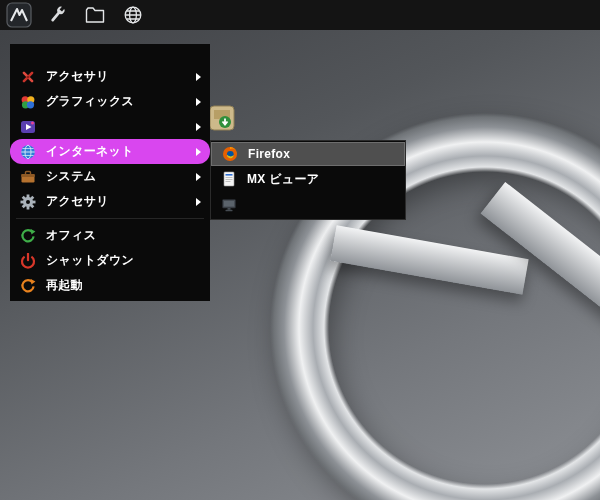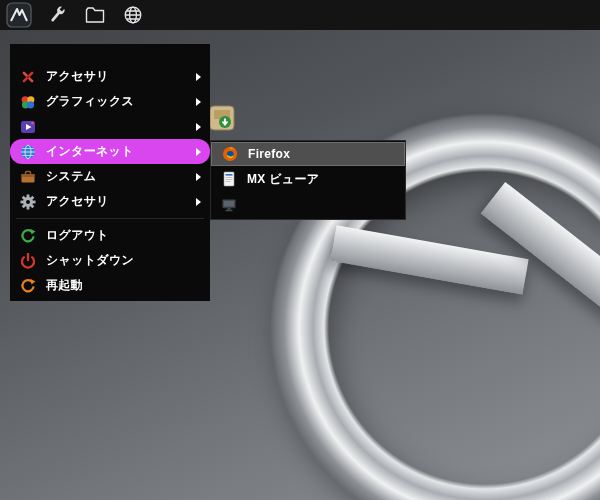--- a/index.html
+++ b/index.html
@@ -207,21 +207,21 @@
 
   <div class="sep"></div>
 
   <div class="mi">
     <span class="ic">
       <svg viewBox="0 0 16 16" width="16" height="16">
         <path d="M 12.4 4.2 A 5.6 5.6 0 1 0 13.6 8.4" fill="none" stroke="#3fae49" stroke-width="2.2"></path>
         <polygon points="10.8,1.0 11.4,6.6 15.4,3.6" fill="#3fae49"></polygon>
       </svg>
     </span>
-    <span class="lbl">ログアウト</span>
+    <span class="lbl">オフィス</span>
   </div>
 
   <div class="mi">
     <span class="ic">
       <svg viewBox="0 0 16 16" width="16" height="16">
         <path d="M 4.6 3.6 A 6 6 0 1 0 11.4 3.6" fill="none" stroke="#d8372a" stroke-width="2.2"></path>
         <line x1="8" y1="0.8" x2="8" y2="7.2" stroke="#d8372a" stroke-width="2.2" stroke-linecap="round"></line>
       </svg>
     </span>
     <span class="lbl">シャットダウン</span>

